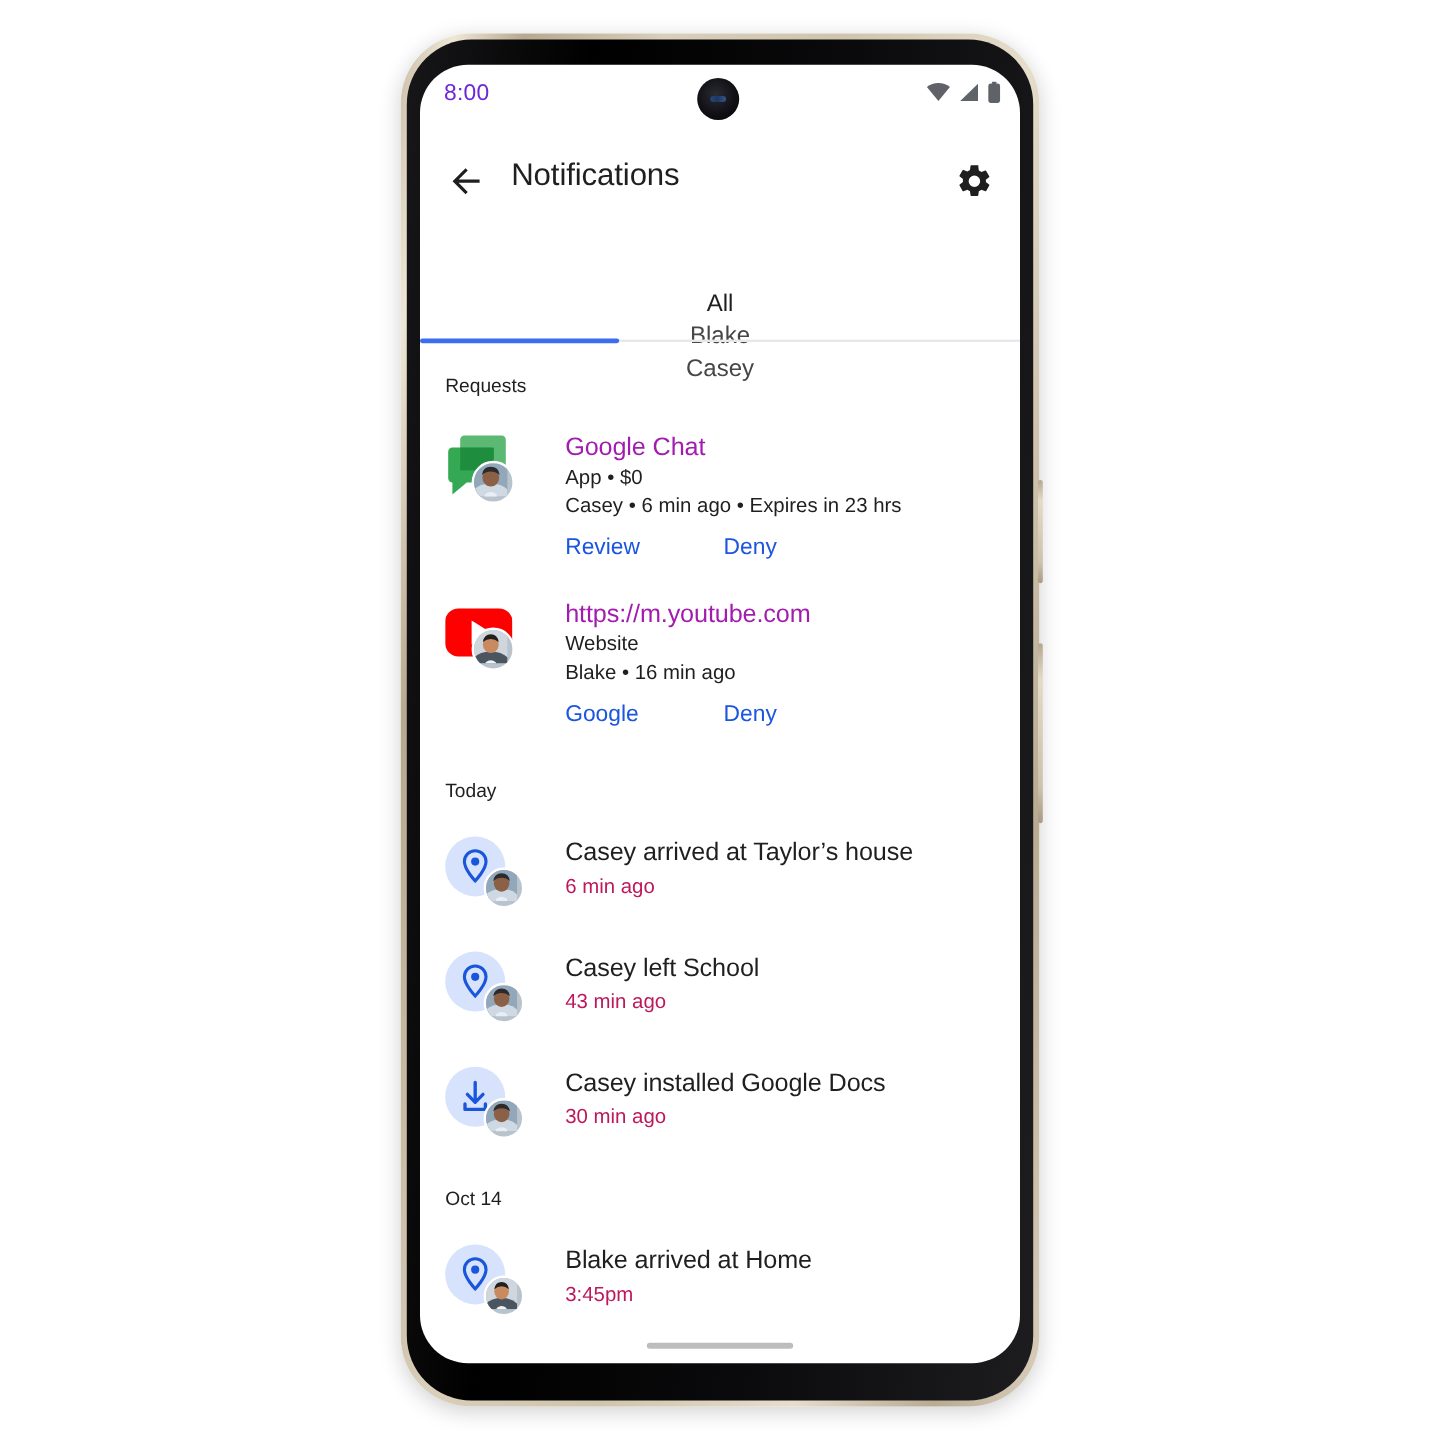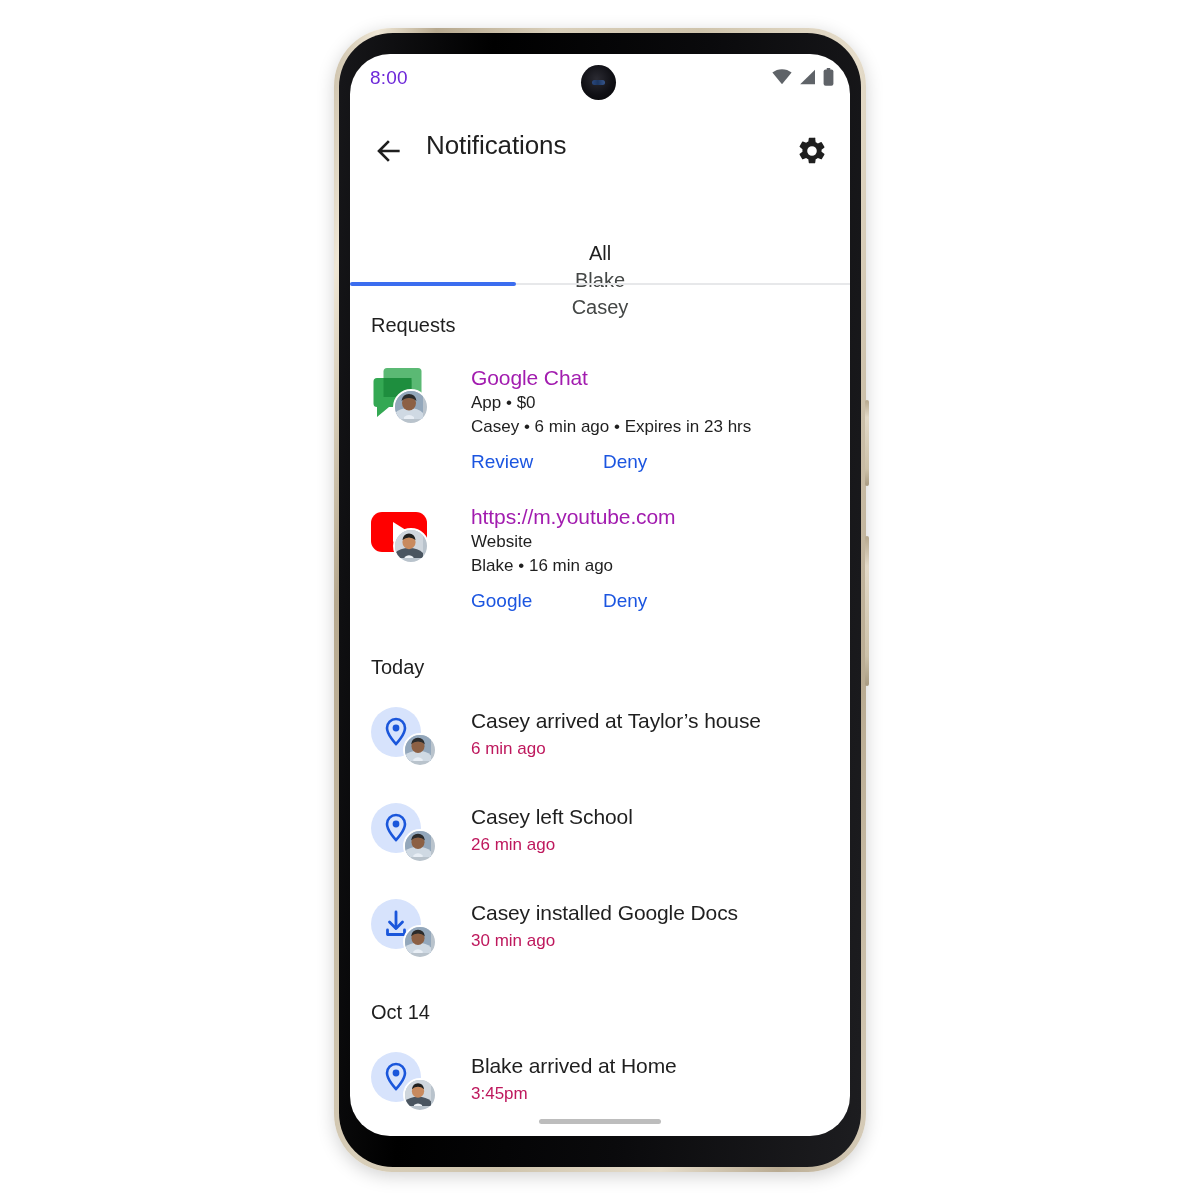--- a/index.html
+++ b/index.html
@@ -188,21 +188,21 @@
   .content {
     position: absolute;
     left: 0;
     top: 234px;
     width: 500px;
     height: 848px;
     overflow: hidden;
   }
 
   .section-label {
-    font-size: 20px;
+    font-size: 16px;
     color: #1f1f1f;
     padding-left: 21px;
   }
 
   .req-row {
     position: relative;
     padding-left: 21px;
     padding-right: 16px;
   }
   .req-icon-wrap {
@@ -471,21 +471,21 @@
                 <rect width="28" height="28" fill="#93a7bb"></rect>
                 <path d="M0 22 q5 -5 14 -5 t14 5 v6 H0 Z" fill="#cfd9e3"></path>
                 <ellipse cx="14" cy="12" rx="7" ry="7.5" fill="#8c6044"></ellipse>
                 <path d="M6.5 10 q1 -7 7.5 -7 t7.5 7 q-3 -3 -7.5 -3 t-7.5 3 Z" fill="#2b2b2b"></path>
                 <path d="M9 26 q5 -4 10 0 v2 H9 Z" fill="#e8eef5"></path>
               </svg>
             </div>
           </div>
           <div class="event-body">
             <div class="event-title">Casey left School</div>
-            <div class="event-time">26 min ago</div>
+            <div class="event-time">43 min ago</div>
           </div>
         </div>
 
         <div style="height:38px"></div>
         <div class="event-row">
           <div class="event-icon-wrap">
             <div class="circ-bg"></div>
             <svg width="50" height="50" viewBox="0 0 50 50" style="position:absolute;left:0;top:0">
               <path d="M25 13 V29" stroke="#1a56db" stroke-width="2.8" fill="none" stroke-linecap="round"></path>
               <path d="M18.5 23 L25 29.6 L31.5 23" stroke="#1a56db" stroke-width="2.8" fill="none" stroke-linecap="round" stroke-linejoin="round"></path>

